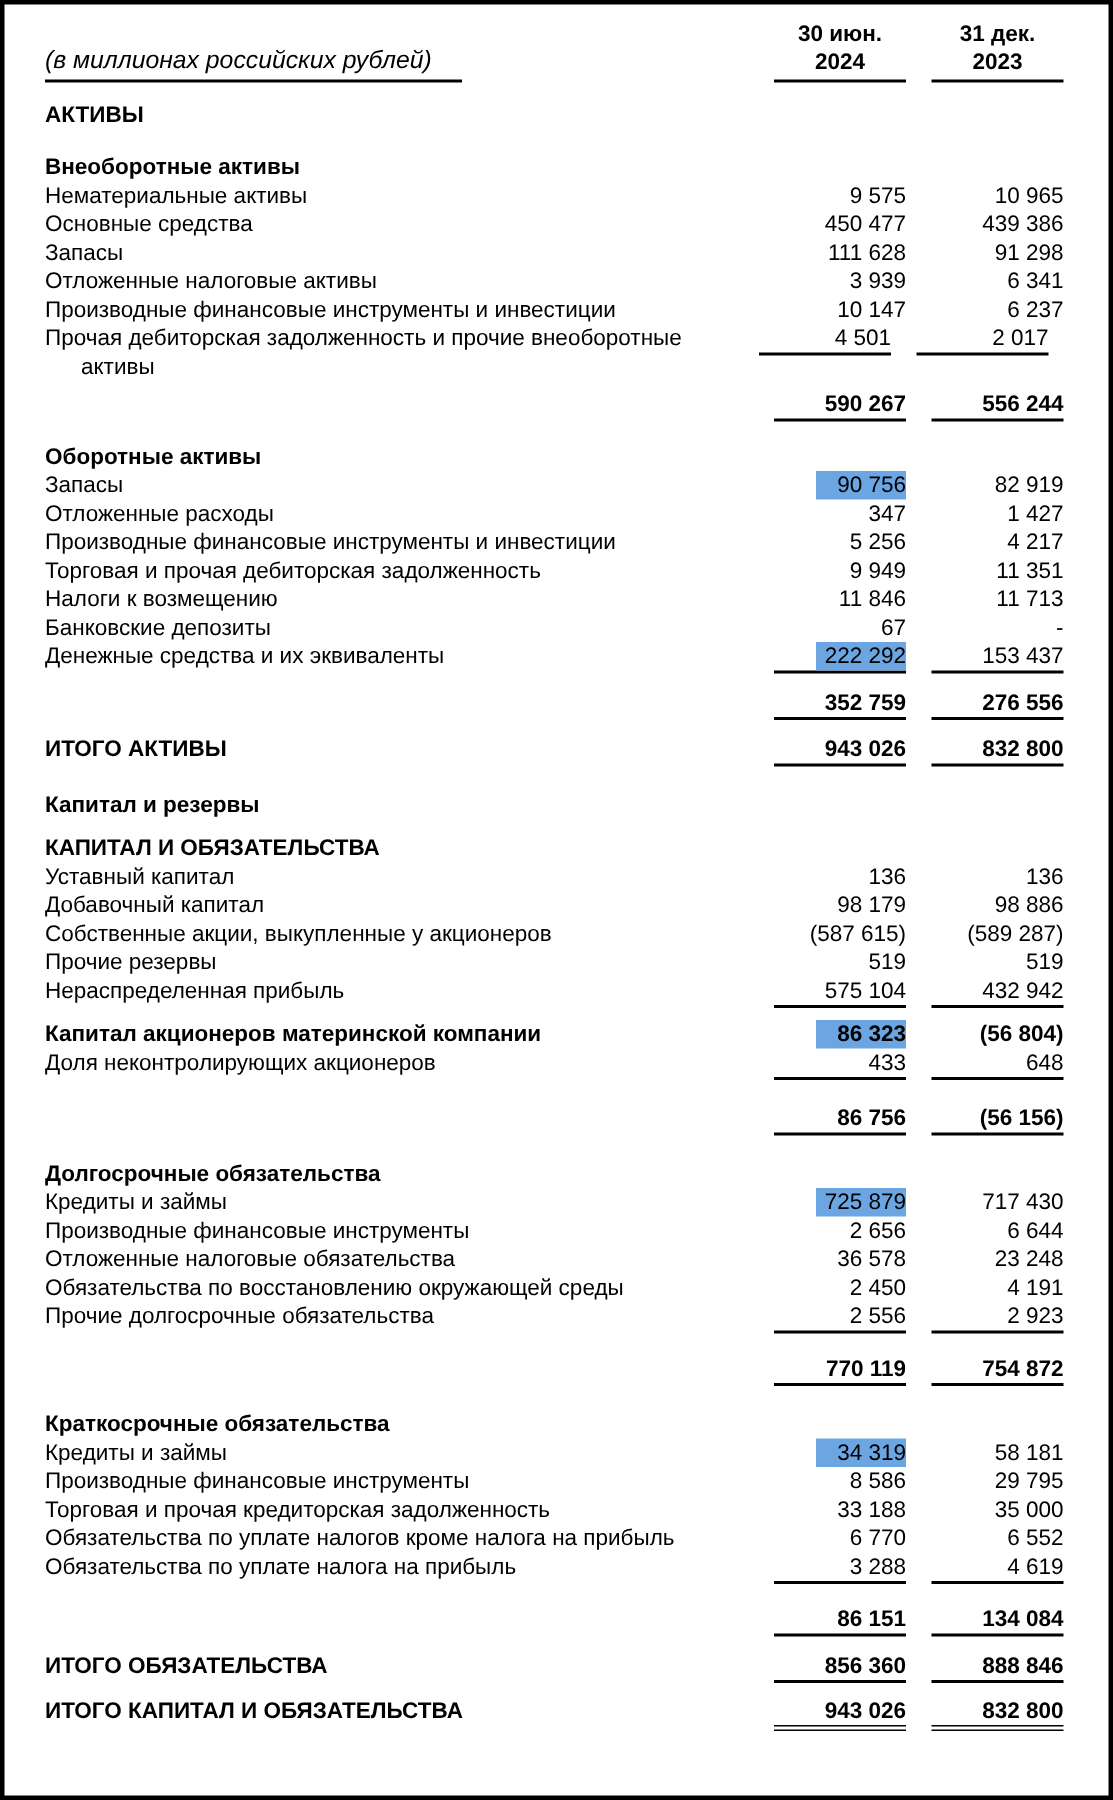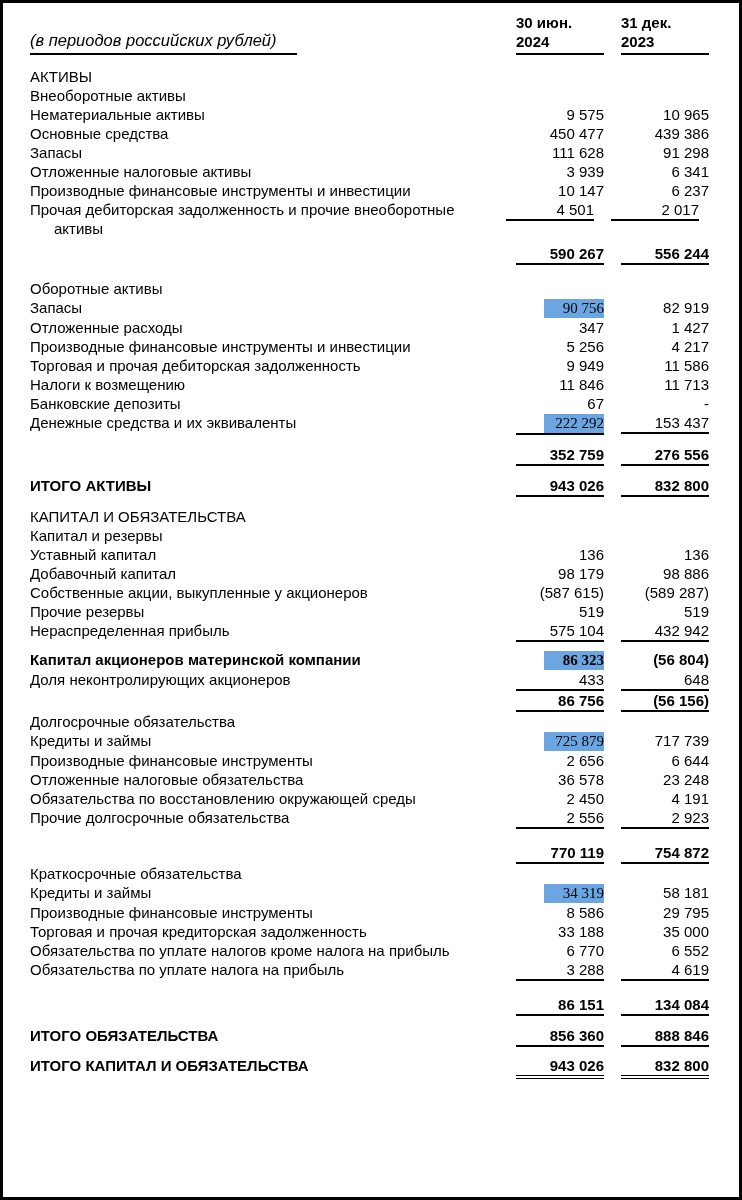--- a/index.html
+++ b/index.html
@@ -6,42 +6,42 @@
   .page {
     position:relative; width:742px; height:1200px; box-sizing:border-box;
     border:3px solid #000; background:#fff; color:#000;
     font-family:"Liberation Sans", sans-serif; font-size:15px;
     padding:10px 30px 6px 27px; overflow:hidden;
   }
   .row { display:flex; align-items:flex-start; line-height:19px; }
   .lbl { flex:1; padding-right:6px; }
   .val { width:88px; flex:none; text-align:right; white-space:nowrap; }
   .val + .val { margin-left:17px; }
-  .sec .lbl, .grp .lbl { font-weight:400; }
+  .sec .lbl, .grp .lbl { font-weight:700; }
   .sub, .tot, .grand, .boldrow { font-weight:700; }
   .rule .val, .sub .val, .tot .val { border-bottom:2px solid #000; }
   .grand .val { border-bottom:4px double #000; }
   .hang { max-width:446px; padding-left:24px; text-indent:-24px; }
-  .hl { display:inline-block; min-width:60px; padding:0 0; background:var(--hl,#6BA5E2);font-family:Liberation Serif, serif; }
+  .hl { display:inline-block; min-width:60px; padding:0 0; background:var(--hl,#6BA5E2); }
   .header { display:flex; align-items:flex-end; }
   .caption { display:inline-block; font-style:italic; font-size:16.5px;
              border-bottom:2px solid #000; padding:0 20px 3px 0; }
-  .colhead { width:88px; flex:none; text-align:left; font-weight:700;
+  .colhead { width:88px; flex:none; text-align:center; font-weight:700;
              line-height:19px; border-bottom:2px solid #000; padding-bottom:2px; }
   .colhead + .colhead { margin-left:17px; }
   .m6{margin-top:6px} .m8{margin-top:8px} .m9{margin-top:9px} .m10{margin-top:10px}
-  .m12{margin-top:12px} .m14{margin-top:14px} .m16{}
+  .m12{margin-top:12px} .m14{margin-top:14px} .m16{margin-top:16px}
 </style>
 </head>
 <body>
 
 <div class="page">
 
   <div class="header">
-    <div class="lbl"><span class="caption">(в периодов российских рублей)</span></div>
+    <div class="lbl"><span class="caption">(в миллионах российских рублей)</span></div>
     <div class="colhead"><span>30 июн.</span><br><span>2024</span></div>
     <div class="colhead"><span>31 дек.</span><br><span>2023</span></div>
   </div>
 
   <div class="row sec m12">
       <div class="lbl">АКТИВЫ</div>
     </div>
 
   <div class="row grp m16">
       <div class="lbl">Внеоборотные активы</div>
@@ -96,21 +96,21 @@
       <div class="val">1 427</div>
     </div>
   <div class="row item">
       <div class="lbl">Производные финансовые инструменты и инвестиции</div>
       <div class="val">5 256</div>
       <div class="val">4 217</div>
     </div>
   <div class="row item">
       <div class="lbl">Торговая и прочая дебиторская задолженность</div>
       <div class="val">9 949</div>
-      <div class="val">11 586</div>
+      <div class="val">11 351</div>
     </div>
   <div class="row item">
       <div class="lbl">Налоги к возмещению</div>
       <div class="val">11 846</div>
       <div class="val">11 713</div>
     </div>
   <div class="row item">
       <div class="lbl">Банковские депозиты</div>
       <div class="val">67</div>
       <div class="val">-</div>
@@ -125,26 +125,26 @@
       <div class="val">352 759</div>
       <div class="val">276 556</div>
     </div>
 
   <div class="row tot m10">
       <div class="lbl">ИТОГО АКТИВЫ</div>
       <div class="val">943 026</div>
       <div class="val">832 800</div>
     </div>
 
+  <div class="row grp m16">
+      <div class="lbl">Капитал и резервы</div>
+    </div>
+
   <div class="row sec m10">
       <div class="lbl">КАПИТАЛ И ОБЯЗАТЕЛЬСТВА</div>
-    </div>
-
-  <div class="row grp m16">
-      <div class="lbl">Капитал и резервы</div>
     </div>
   <div class="row item">
       <div class="lbl">Уставный капитал</div>
       <div class="val">136</div>
       <div class="val">136</div>
     </div>
   <div class="row item">
       <div class="lbl">Добавочный капитал</div>
       <div class="val">98 179</div>
       <div class="val">98 886</div>
@@ -179,21 +179,21 @@
       <div class="val">86 756</div>
       <div class="val">(56 156)</div>
     </div>
 
   <div class="row grp m16">
       <div class="lbl">Долгосрочные обязательства</div>
     </div>
   <div class="row item">
       <div class="lbl">Кредиты и займы</div>
       <div class="val"><span class="hl">725 879</span></div>
-      <div class="val">717 739</div>
+      <div class="val">717 430</div>
     </div>
   <div class="row item">
       <div class="lbl">Производные финансовые инструменты</div>
       <div class="val">2 656</div>
       <div class="val">6 644</div>
     </div>
   <div class="row item">
       <div class="lbl">Отложенные налоговые обязательства</div>
       <div class="val">36 578</div>
       <div class="val">23 248</div>

